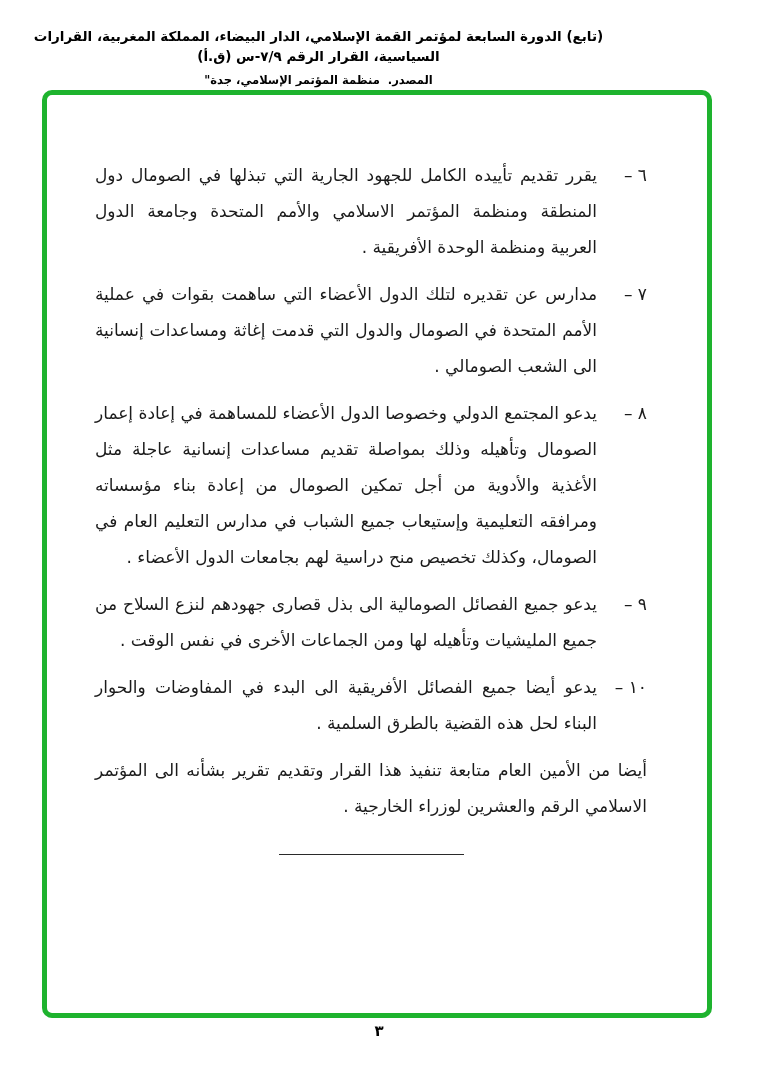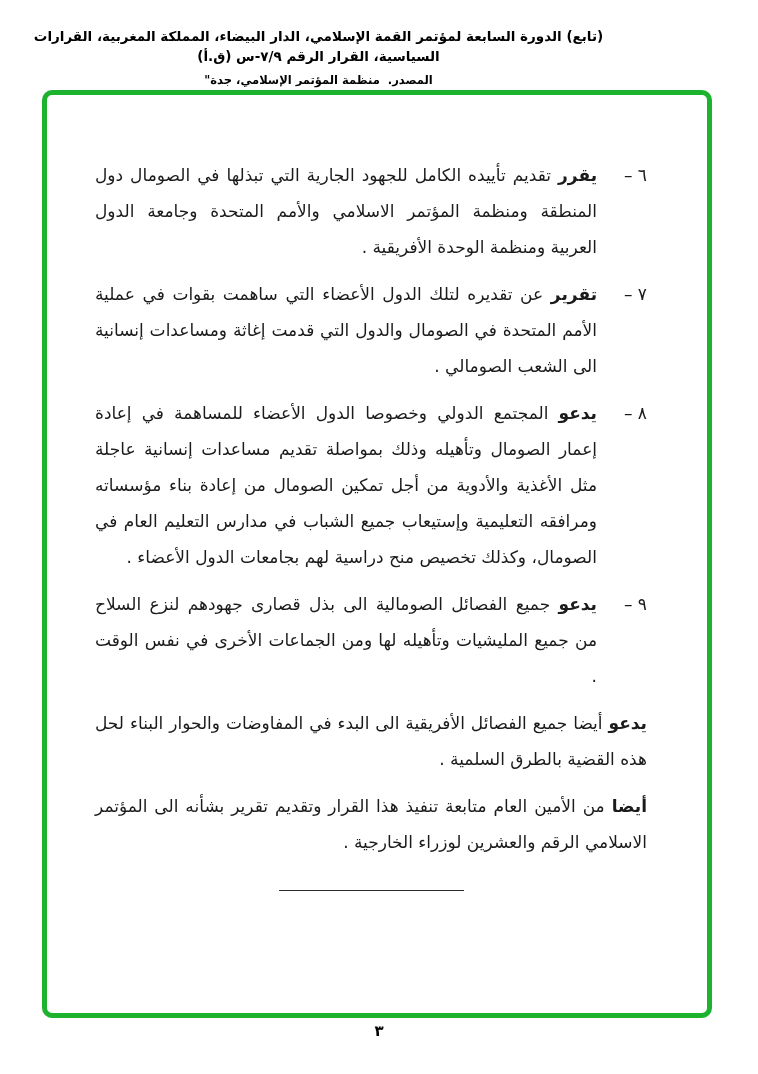--- a/index.html
+++ b/index.html
@@ -52,21 +52,21 @@
     color:#1b1b1b;
   }
   .item-body{
     flex:1;
     font-size:17px;
     line-height:36px;
     text-align:justify;
     text-align-last:right;
     color:#1b1b1b;
   }
-  .lead{font-weight:bold;}
+  .lead{font-weight:normal;}
   .divider{
     margin:30px auto 0 auto;
     width:185px;height:0;
     border-top:1.6px solid #2a2a2a;
   }
   .page-number{
     position:absolute;
     top:1022px;left:0;width:758px;
     text-align:center;
     font-size:15px;font-weight:bold;color:#000;
@@ -83,34 +83,35 @@
 <div class="doc-frame">
   <div class="doc-content">
 
     <div class="item">
       <div class="item-num"><span>٦</span> <span>–</span></div>
       <div class="item-body"><span class="lead">يقرر</span> <span>تقديم تأييده الكامل للجهود الجارية التي تبذلها في الصومال دول المنطقة ومنظمة المؤتمر الاسلامي والأمم المتحدة وجامعة الدول العربية ومنظمة الوحدة الأفريقية .</span></div>
     </div>
 
     <div class="item">
       <div class="item-num"><span>٧</span> <span>–</span></div>
-      <div class="item-body"><span class="lead">تقرير</span> <span>عن تقديره لتلك الدول الأعضاء التي ساهمت بقوات في عملية الأمم المتحدة في الصومال والدول التي قدمت إغاثة ومساعدات إنسانية الى الشعب الصومالي .</span></div>
+      <div class="item-body"><span class="lead">مدارس</span> <span>عن تقديره لتلك الدول الأعضاء التي ساهمت بقوات في عملية الأمم المتحدة في الصومال والدول التي قدمت إغاثة ومساعدات إنسانية الى الشعب الصومالي .</span></div>
     </div>
 
     <div class="item">
       <div class="item-num"><span>٨</span> <span>–</span></div>
       <div class="item-body"><span class="lead">يدعو</span> <span>المجتمع الدولي وخصوصا الدول الأعضاء للمساهمة في إعادة إعمار الصومال وتأهيله وذلك بمواصلة تقديم مساعدات إنسانية عاجلة مثل الأغذية والأدوية من أجل تمكين الصومال من إعادة بناء مؤسساته ومرافقه التعليمية وإستيعاب جميع الشباب في مدارس التعليم العام في الصومال، وكذلك تخصيص منح دراسية لهم بجامعات الدول الأعضاء .</span></div>
     </div>
 
     <div class="item">
       <div class="item-num"><span>٩</span> <span>–</span></div>
       <div class="item-body"><span class="lead">يدعو</span> <span>جميع الفصائل الصومالية الى بذل قصارى جهودهم لنزع السلاح من جميع المليشيات وتأهيله لها ومن الجماعات الأخرى في نفس الوقت .</span></div>
     </div>
 
     <div class="item">
+      <div class="item-num"><span>١٠</span> <span>–</span></div>
       <div class="item-body"><span class="lead">يدعو</span> <span>أيضا جميع الفصائل الأفريقية الى البدء في المفاوضات والحوار البناء لحل هذه القضية بالطرق السلمية .</span></div>
     </div>
 
     <div class="item">
       <div class="item-body"><span class="lead">أيضا</span> <span>من الأمين العام متابعة تنفيذ هذا القرار وتقديم تقرير بشأنه الى المؤتمر الاسلامي الرقم والعشرين لوزراء الخارجية .</span></div>
     </div>
 
     <div class="divider"></div>
 
   </div>

